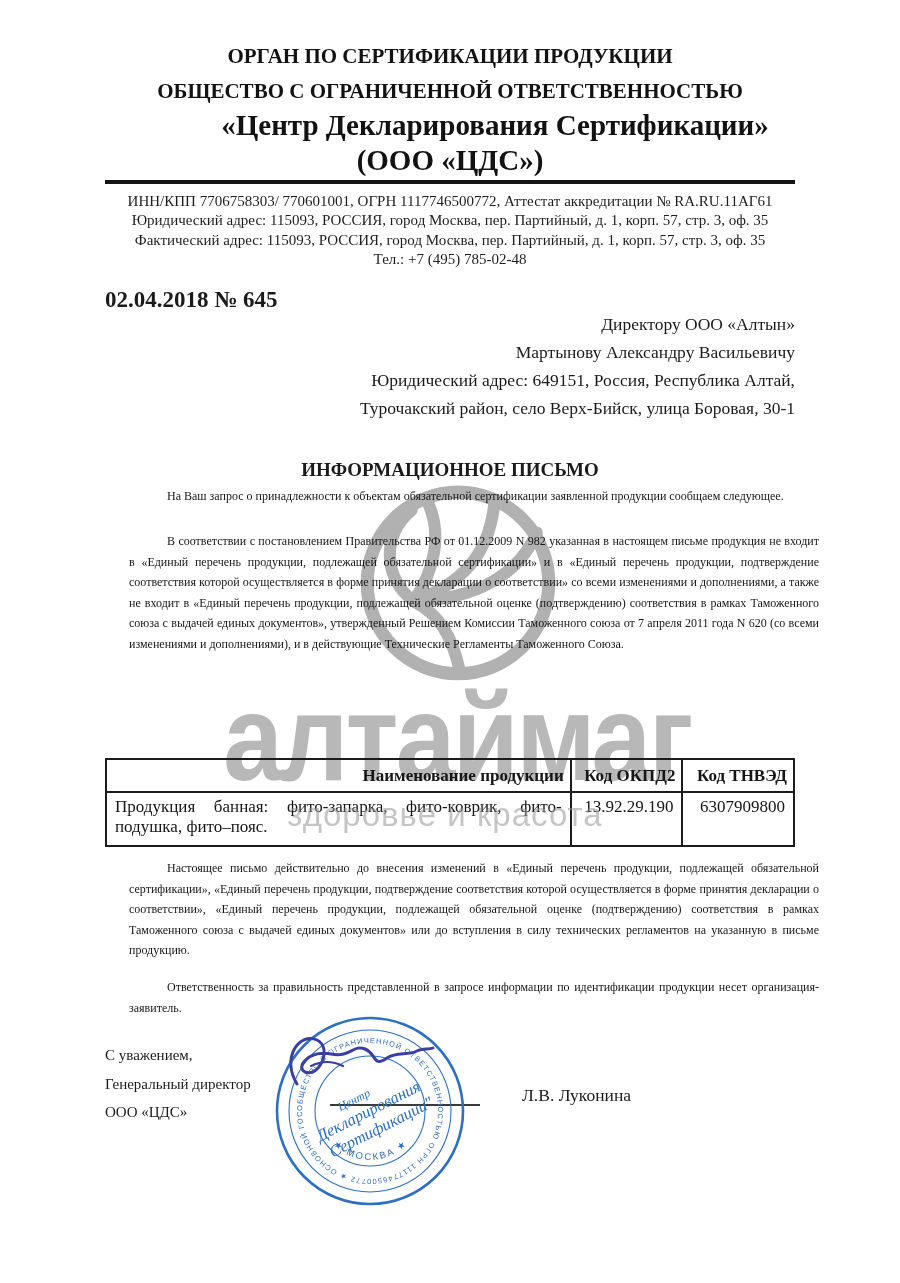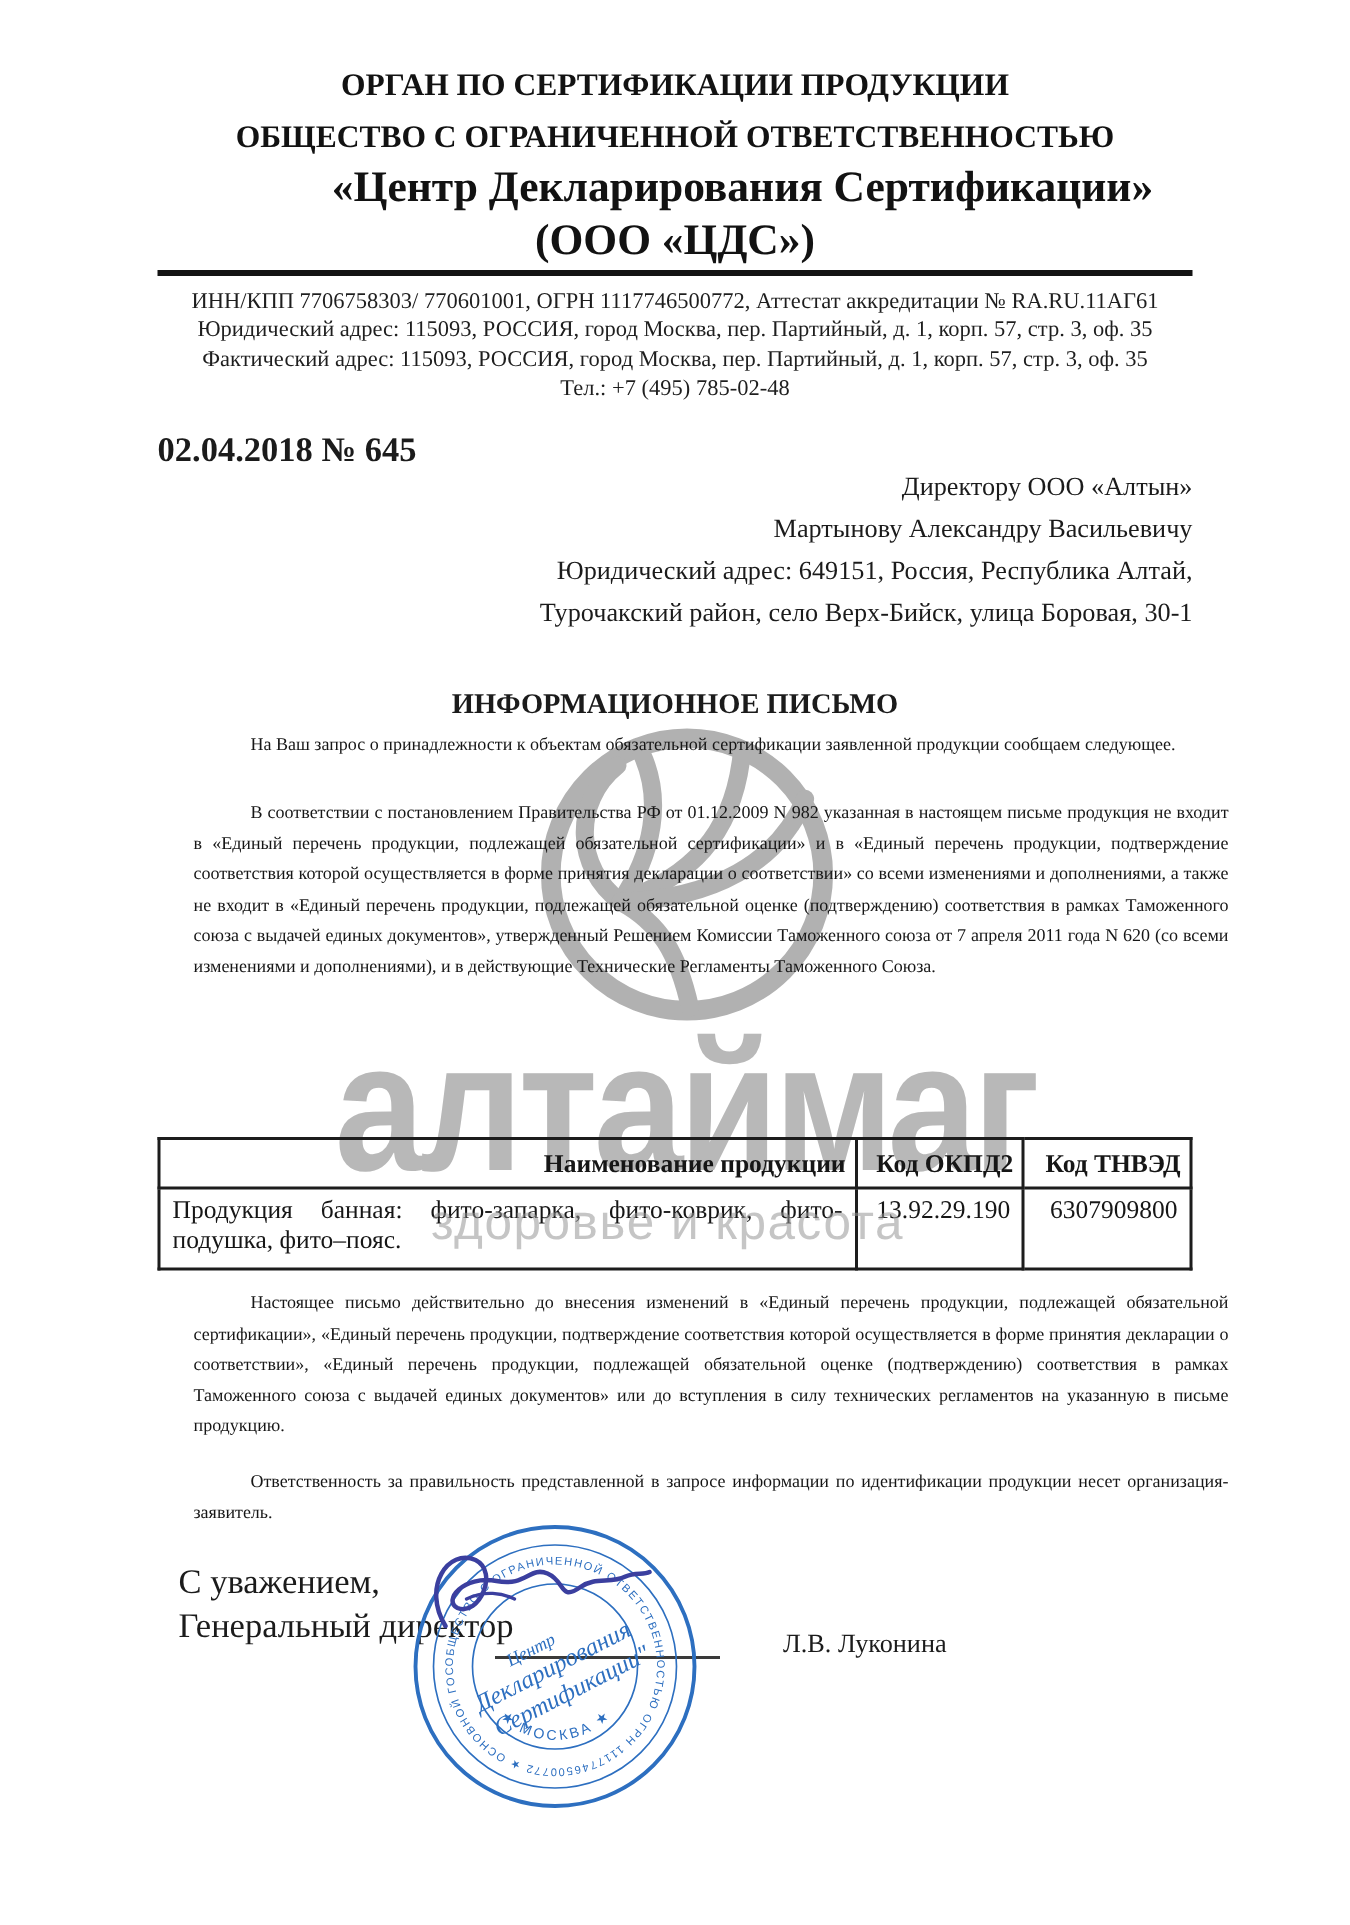--- a/index.html
+++ b/index.html
@@ -28,21 +28,21 @@
   .p3{top:858px;}
   .p4{top:977px;}
   
   .tbl{left:105px;top:758px;width:690px;border-collapse:collapse;font-size:17px;color:#161616;}
   .tbl td,.tbl th{border:2px solid #1c1c1c;}
   .tbl th{font-weight:bold;text-align:right;height:29px;padding:1px 6px;}
   .tbl td{vertical-align:top;padding:4px 8px;height:44px;}
   .cell-name{text-align:justify;width:465px;}
   .cell-code{text-align:right;width:94px;}
   
-  .closing{left:119px;top:1041px;font-size:23px;line-height:28.5px;}
+  .closing{left:105px;top:1041px;font-size:15px;line-height:28.5px;}
   .sig-line{left:330px;top:1104px;width:150px;height:2px;background:#3a3a3a;}
   .sig-name{left:522px;top:1085px;font-size:17.5px;}
   
   .wm{pointer-events:none;}
   .wm-word{left:0;top:668px;width:914px;text-align:center;
     font-family:"Liberation Sans", sans-serif;font-weight:bold;
     font-size:122px;letter-spacing:-3px;color:#a7a7a7;opacity:.8;
     transform:scaleX(.88);z-index:0;}
   .wm-tag{left:0;top:796px;width:890px;text-align:center;
     font-family:"Liberation Sans", sans-serif;font-size:33px;letter-spacing:1px;
@@ -112,20 +112,21 @@
       </tr>
     </tbody>
       </table>
 
     <div class="abs para p3">Настоящее письмо действительно до внесения изменений в «Единый перечень продукции, подлежащей обязательной сертификации», «Единый перечень продукции, подтверждение соответствия которой осуществляется в форме принятия декларации о соответствии», «Единый перечень продукции, подлежащей обязательной оценке (подтверждению) соответствия в рамках Таможенного союза с выдачей единых документов» или до вступления в силу технических регламентов на указанную в письме продукцию.</div>
     <div class="abs para p4">Ответственность за правильность представленной в запросе информации по идентификации продукции несет организация-заявитель.</div>
 
     <div class="abs closing">
       <div>С уважением,</div>
       <div>Генеральный директор</div>
+      <div>ООО «ЦДС»</div>
     </div>
     <div class="abs sig-line"></div>
     <div class="abs sig-name">Л.В. Луконина</div>
   </div>
 
   <div class="abs stampwrap">
     <svg width="210" height="210" viewBox="0 0 210 210">
       <g stroke="#2d6fc0" fill="none">
         <circle cx="105" cy="105" r="93" stroke-width="2.6"></circle>
         <circle cx="105" cy="105" r="81" stroke-width="1.1"></circle>

